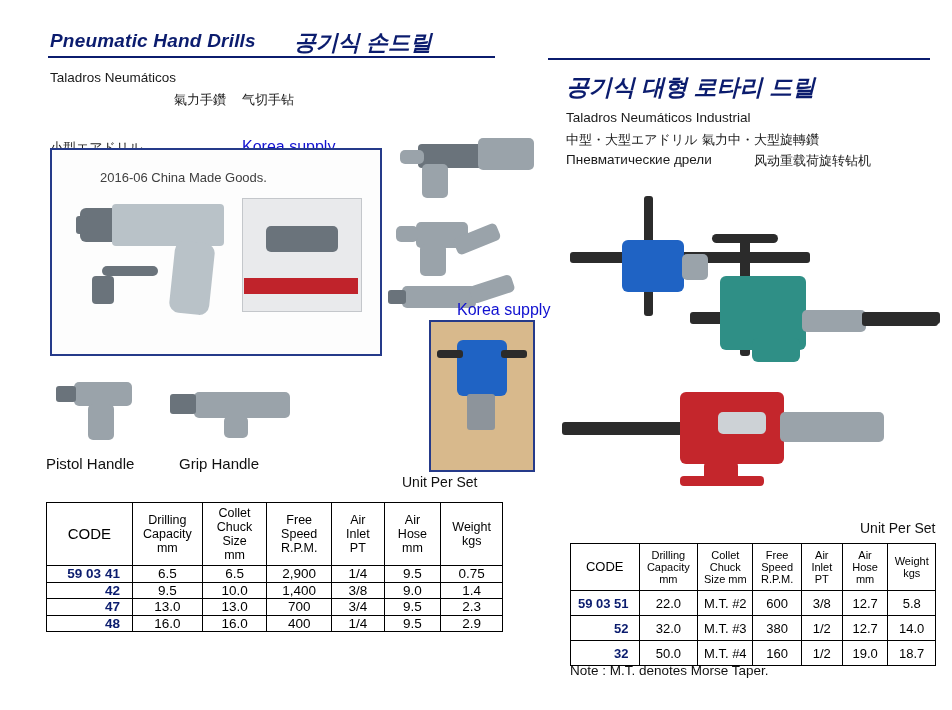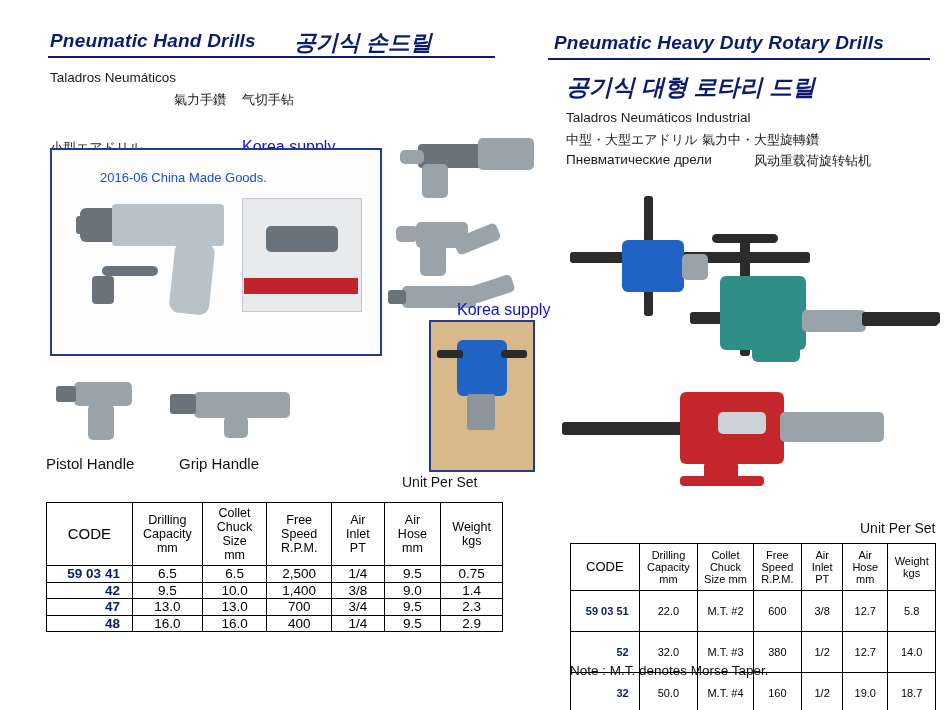--- a/index.html
+++ b/index.html
@@ -72,21 +72,21 @@
     left: 36px; top: 148px;
     width: 328px; height: 204px;
     border: 2px solid #253a8a;
     background: #fdfdfd;
     overflow: hidden;
   }
   #photo-caption {
     position: absolute;
     left: 48px; top: 20px;
     font-size: 13px;
-    color: #1d4ed8;
+    color: #404040;
   }
   
   .ph-body { position: absolute; background: #b9c2c8; border-radius: 4px; }
   .ph-dark { position: absolute; background: #6a737b; border-radius: 3px; }
   .ph-box {
     position: absolute;
     background: #e9eaec;
     border: 1px solid #c4c7cb;
   }
   .ph-redbar { position: absolute; background: #c0232b; }
@@ -172,22 +172,22 @@
     font-size: 11.5px;
   }
   #table-right th {
     height: 44px;
     font-size: 11px;
     line-height: 1.1;
     padding: 1px 2px;
   }
   #table-right td {
     height: 16px;
-    padding: 12px 3px;
-    font-size: 11px;
+    padding: 4px 3px;
+    font-size: 13px;
   }
   #table-right .code-cell {
     text-align: right;
     font-weight: bold;
     color: #0b1c6e;
     padding-right: 10px;
   }
   #table-right .hdr-code { font-size: 13px; }
 
   
@@ -308,21 +308,21 @@
           <span>Weight</span><br>
           <span>kgs</span>
         </th>
       </tr>
     </thead>
     <tbody>
       <tr>
         <td class="code-cell">59 03 41</td>
         <td>6.5</td>
         <td>6.5</td>
-        <td>2,500</td>
+        <td>2,900</td>
         <td>1/4</td>
         <td>9.5</td>
         <td>0.75</td>
       </tr>
       <tr>
         <td class="code-cell">42</td>
         <td>9.5</td>
         <td>10.0</td>
         <td>1,400</td>
         <td>3/8</td>
@@ -343,21 +343,20 @@
         <td>16.0</td>
         <td>16.0</td>
         <td>400</td>
         <td>1/4</td>
         <td>9.5</td>
         <td>2.9</td>
       </tr>
     </tbody>
   </table>
 
-  <div class="title-en" id="right-title-en">Pneumatic Heavy Duty Rotary Drills</div>
   <div class="rule" id="right-rule"></div>
   <div class="title-kr" id="right-title-kr">공기식 대형 로타리 드릴</div>
 
   <div class="subtitle" id="right-sub1">Taladros Neumáticos Industrial</div>
   <div class="subtitle cjk" id="right-sub2">中型・大型エアドリル</div>
   <div class="subtitle cjk" id="right-sub2b">氣力中・大型旋轉鑽</div>
   <div class="subtitle" id="right-sub3">Пневматические дрели</div>
   <div class="subtitle cjk" id="right-sub3b">风动重载荷旋转钻机</div>
 
   <div class="mach" style="left:556px; top:196px; width:240px; height:130px;">

